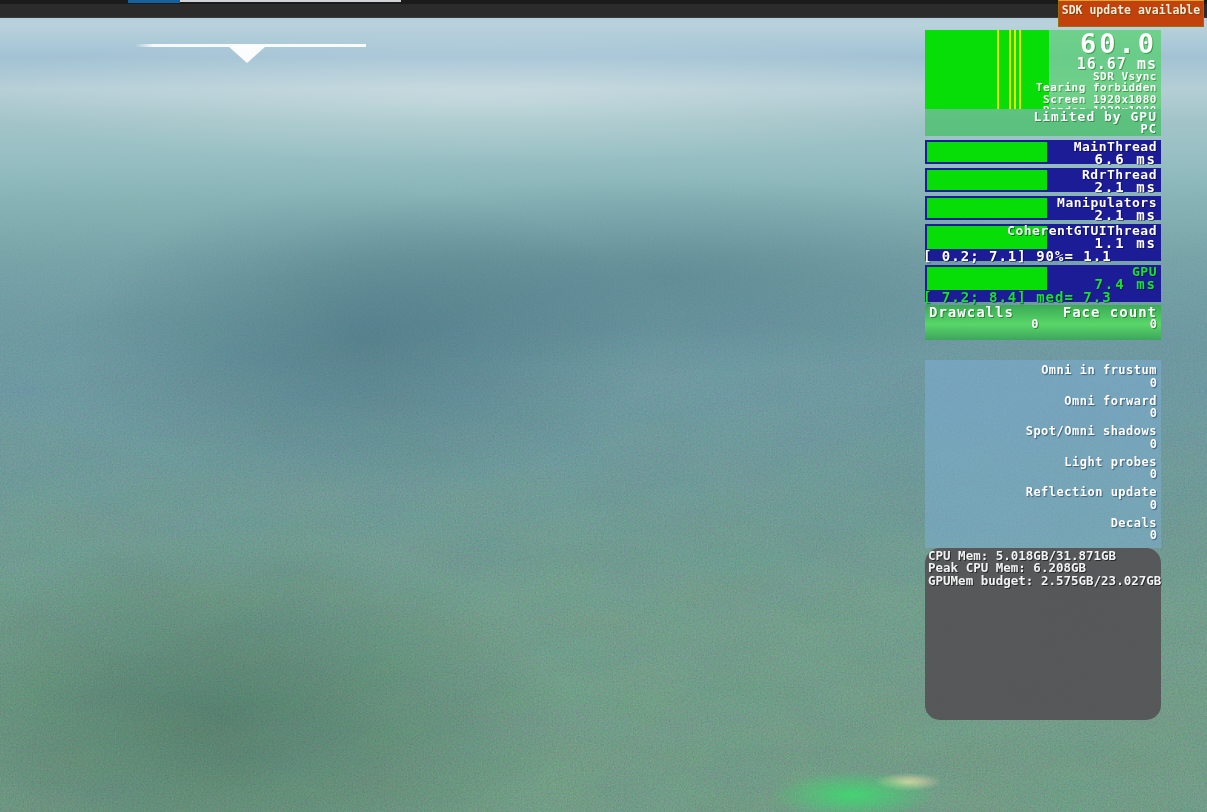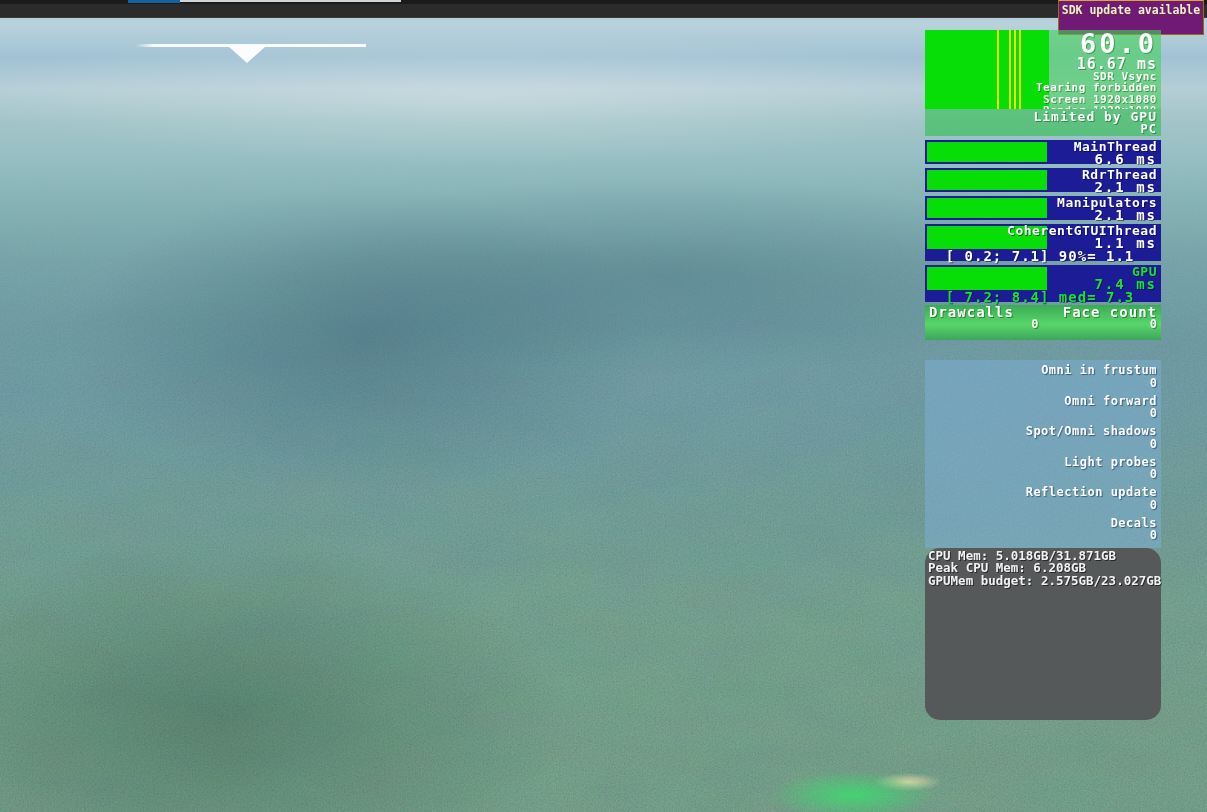--- a/index.html
+++ b/index.html
@@ -29,21 +29,21 @@
       radial-gradient(500px 260px at 18% 88%, rgba(20,60,45,0.28), rgba(20,60,45,0) 70%),
       radial-gradient(420px 220px at 30% 42%, rgba(35,75,95,0.30), rgba(35,75,95,0) 70%),
       radial-gradient(600px 140px at 55% 34%, rgba(40,80,105,0.25), rgba(40,80,105,0) 70%),
       radial-gradient(700px 90px at 40% 12%, rgba(255,255,255,0.25), rgba(255,255,255,0) 75%); }
 
   
   .topbar { position:absolute; left:0; top:0; width:1207px; height:18px; background:#2b2b2b; border-bottom:1px solid #3a3a3a; }
   .topbar-darkstrip { position:absolute; left:0; top:0; width:1207px; height:4px; background:#1b1b1b; }
   .topbar-blue { position:absolute; left:128px; top:0; width:52px; height:3px; background:#15619e; }
   .topbar-light { position:absolute; left:180px; top:0; width:221px; height:2px; background:#cfd4d8; }
-  .sdk-btn { position:absolute; right:3px; top:0; width:146px; height:35px; background:#701a75;
+  .sdk-btn { position:absolute; right:3px; top:0; width:146px; height:27px; background:#c2410c;
     border:1px solid #9a6e06; border-top-color:#d8a830; color:#f2ecd8; font-size:11.5px; font-weight:bold;
     line-height:18px; text-align:center; text-shadow:1px 1px 0 rgba(90,60,0,0.6); cursor:pointer; }
 
   
   .pull-tab { position:absolute; left:135px; top:44px; width:231px; height:22px; cursor:pointer; }
   .pull-line { position:absolute; left:0; top:0; width:231px; height:2.5px;
     background:linear-gradient(90deg, rgba(255,255,255,0) 0%, rgba(255,255,255,0.9) 8%, rgba(255,255,255,0.92) 100%); }
   .tri-down { position:absolute; left:93px; top:2px; width:0; height:0;
     border-left:19px solid transparent; border-right:19px solid transparent; border-top:17px solid rgba(255,255,255,0.95); }
 
@@ -66,21 +66,21 @@
   .limited-sub { font-size:12px; line-height:12px; letter-spacing:1px; }
 
   .tbar { position:relative; height:24px; background:#1c1c96; margin-top:4px; }
   .tbar:first-of-type { margin-top:5px; }
   .tbar.tall { height:37px; }
   .tfill { position:absolute; left:2px; top:2px; bottom:2px; width:51%; background:#07dd07; }
   .tbar.tall .tfill { bottom:auto; height:23px; }
   .ttext { position:absolute; right:4px; top:0; text-align:right; width:100%; }
   .tlabel { font-size:13px; line-height:13px; letter-spacing:0.5px; text-shadow:1px 1px 0 rgba(0,0,60,0.5); }
   .tvalue { font-size:14px; line-height:13px; letter-spacing:2px; text-shadow:1px 1px 0 rgba(0,0,60,0.5); }
-  .trange { font-size:14px; line-height:12px; letter-spacing:1px; text-align:center; padding-left:2px; text-shadow:1px 1px 0 rgba(0,0,60,0.5); }
+  .trange { font-size:14px; line-height:12px; letter-spacing:1px; text-align:left; padding-left:2px; text-shadow:1px 1px 0 rgba(0,0,60,0.5); }
   .tbar.accent .tlabel, .tbar.accent .tvalue, .tbar.accent .trange { color:#14e42a; }
 
   .drawcalls { height:35px; margin-top:3px; position:relative; padding:1px 4px 0 4px;
     background:linear-gradient(180deg, rgba(42,175,62,0.78) 0%, rgba(85,225,95,0.85) 55%, rgba(48,168,74,0.78) 100%);
     text-shadow:1px 1px 0 rgba(0,80,0,0.5); }
   .dc-head { display:flex; justify-content:space-between; font-size:14px; line-height:13px; letter-spacing:1px; }
   .dc-vals { display:flex; font-size:12px; line-height:11px; }
   .dc-col1 { width:48%; text-align:right; }
   .dc-col2 { width:52%; text-align:right; }
 

